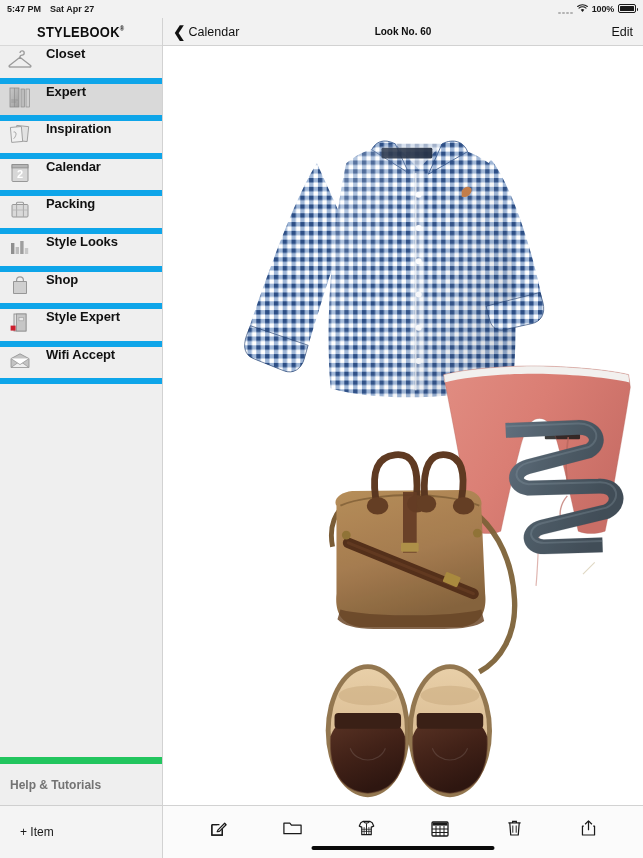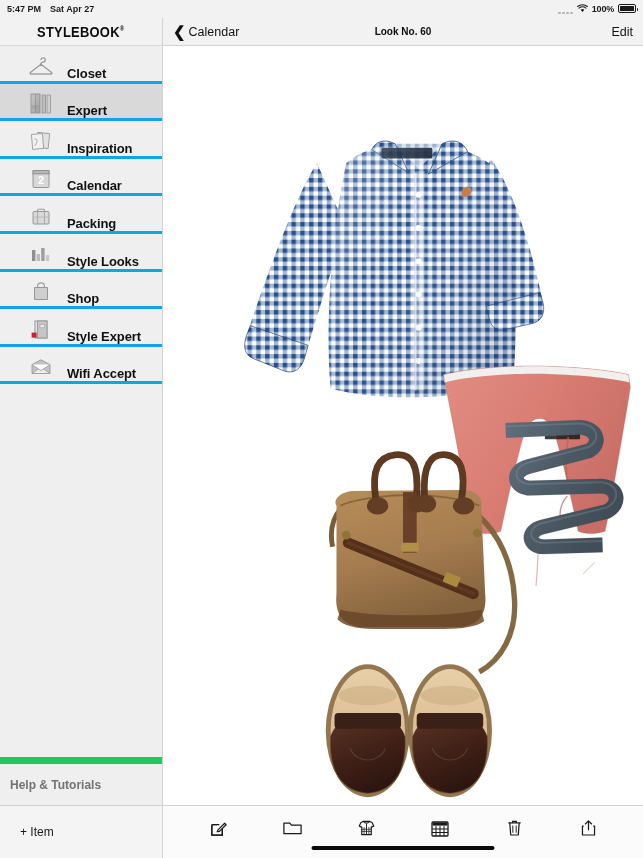--- a/index.html
+++ b/index.html
@@ -47,23 +47,23 @@
   }
   .brand-text {
     font-family: "Liberation Sans Narrow", "Liberation Sans", sans-serif;
     font-weight: bold; font-size: 15px; letter-spacing: 0.3px;
     color: #0d0d0d; transform: scaleX(0.86); transform-origin: center;
   }
   .brand-text sup { font-size: 7px; vertical-align: super; }
 
   .nav { flex: 1 1 auto; overflow: hidden; padding-top: 0; }
   .nav-item {
-    height: 37.6px; display: flex; align-items: flex-end;
-    padding-left: 26px; gap: 11px;
-    border-bottom: 3px solid #0ea5e9;
+    height: 37.6px; display: flex; align-items: flex-start;
+    padding-left: 5px; gap: 11px;
+    border-bottom: 6px solid #0ea5e9;
     cursor: pointer;
   }
   .nav-item.active { background: #d9d9d9; }
   .nav-icon { width: 30px; height: 28px; flex: 0 0 30px; display:flex; align-items:center; justify-content:center; position: relative; }
   .nav-label { font-size: 13px; color: #111; font-weight: 600; letter-spacing: -0.1px; }
 
   .sidebar-footer { flex: 0 0 auto; }
   .help-row {
     height: 48px; display: flex; align-items: center; padding-left: 10px;
     border-top: 7px solid #22c55e;

